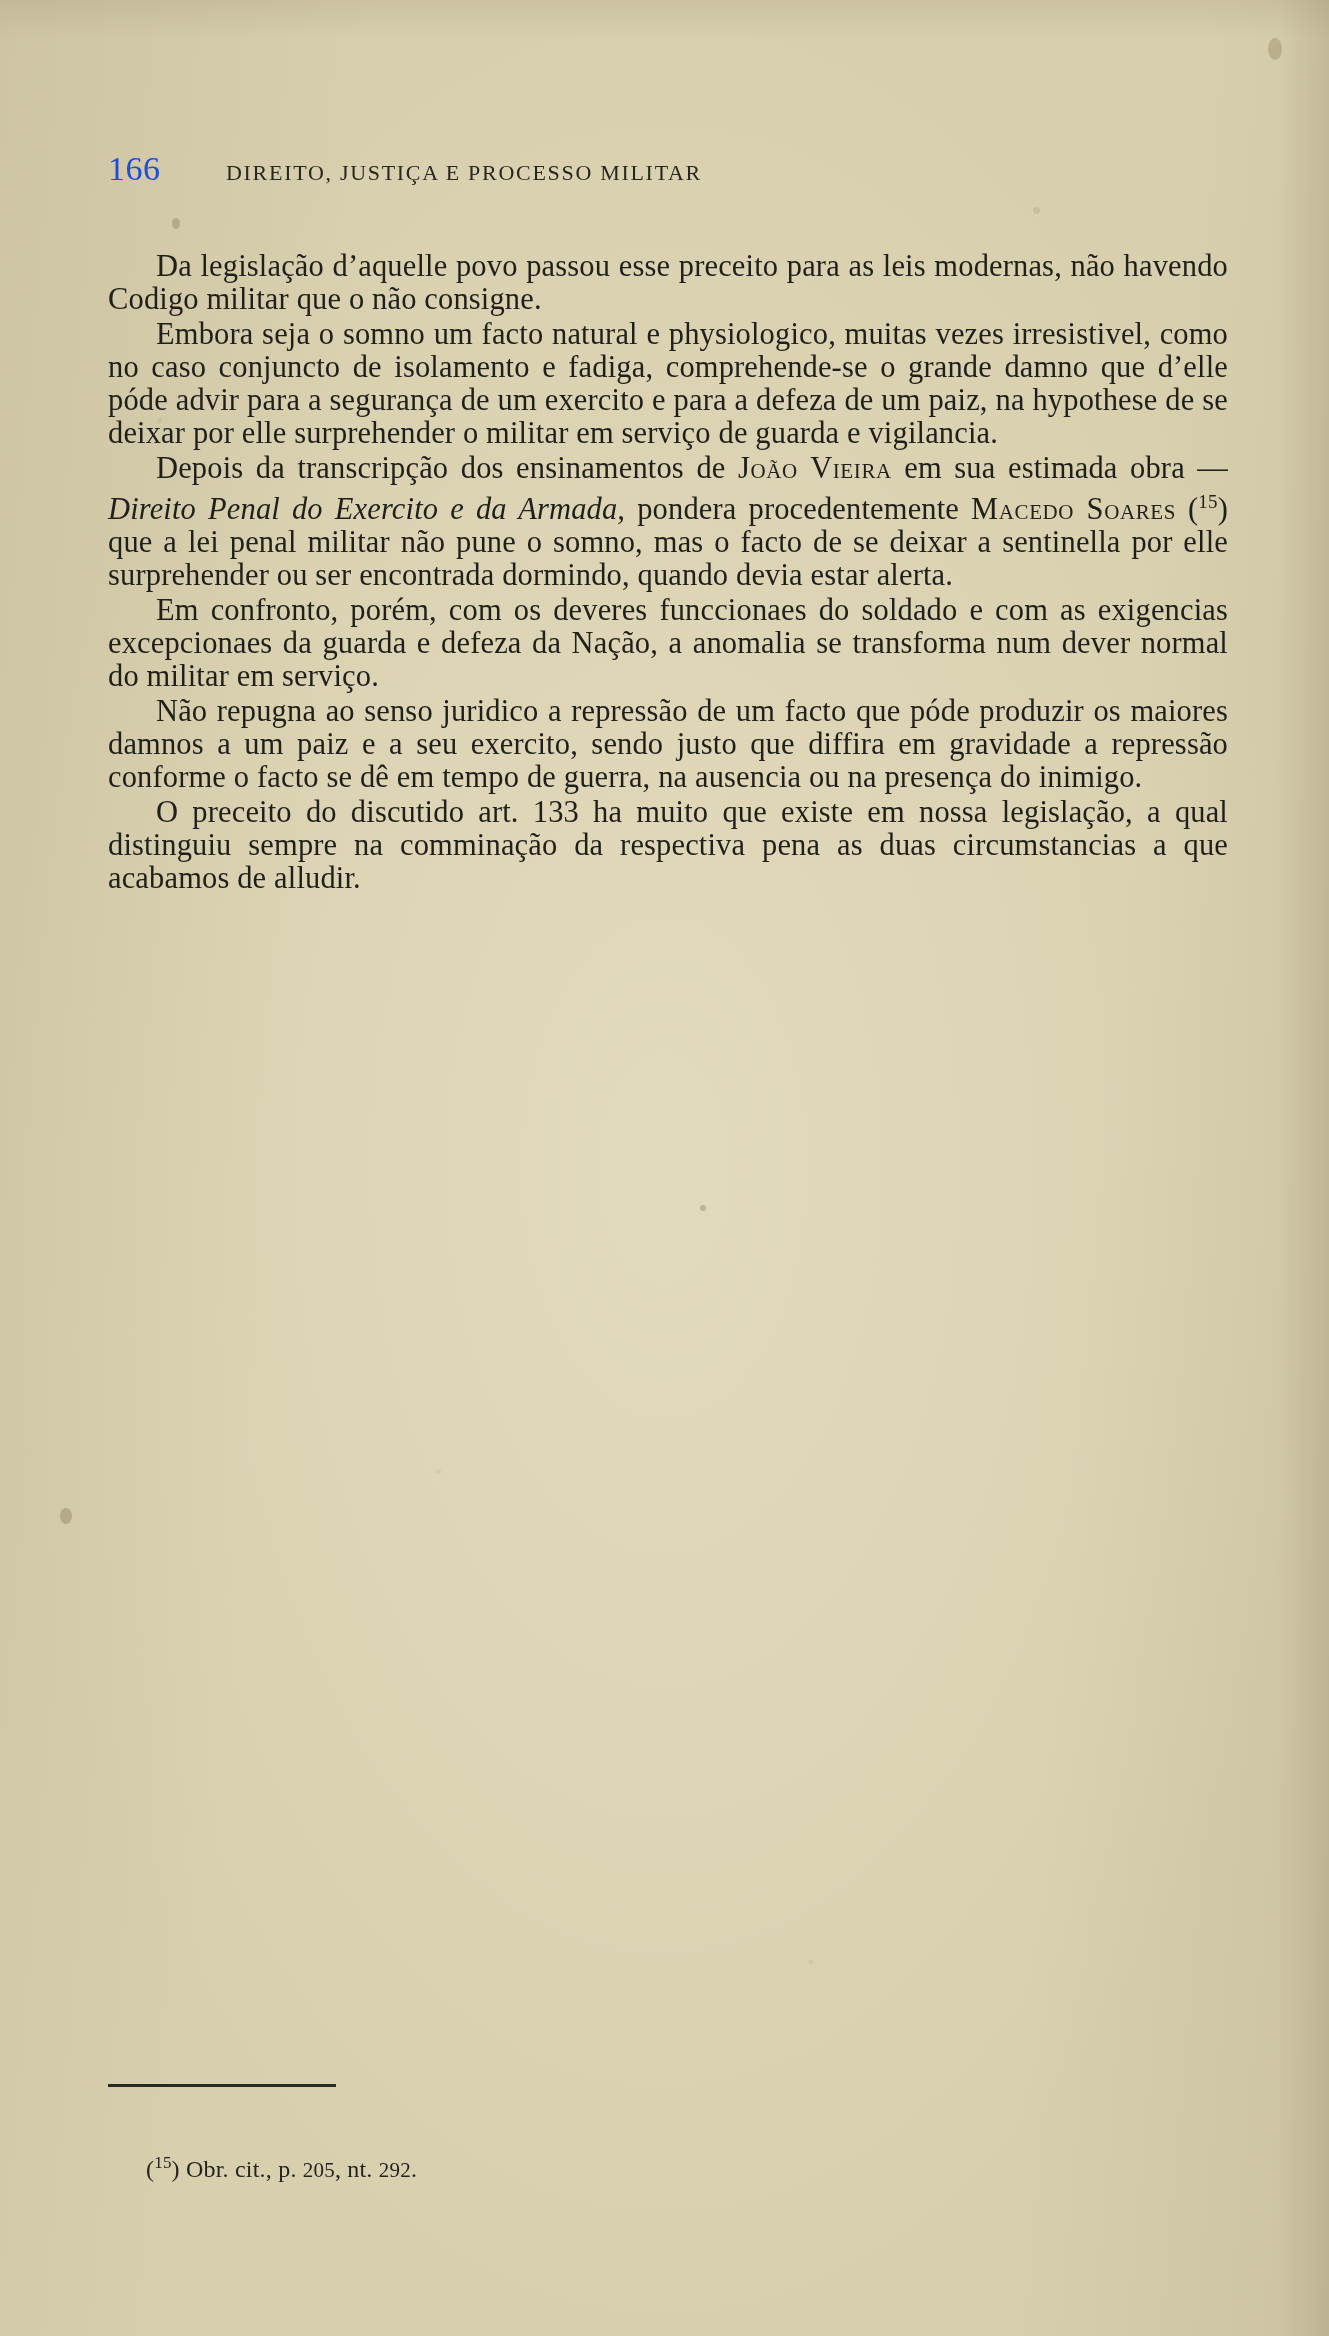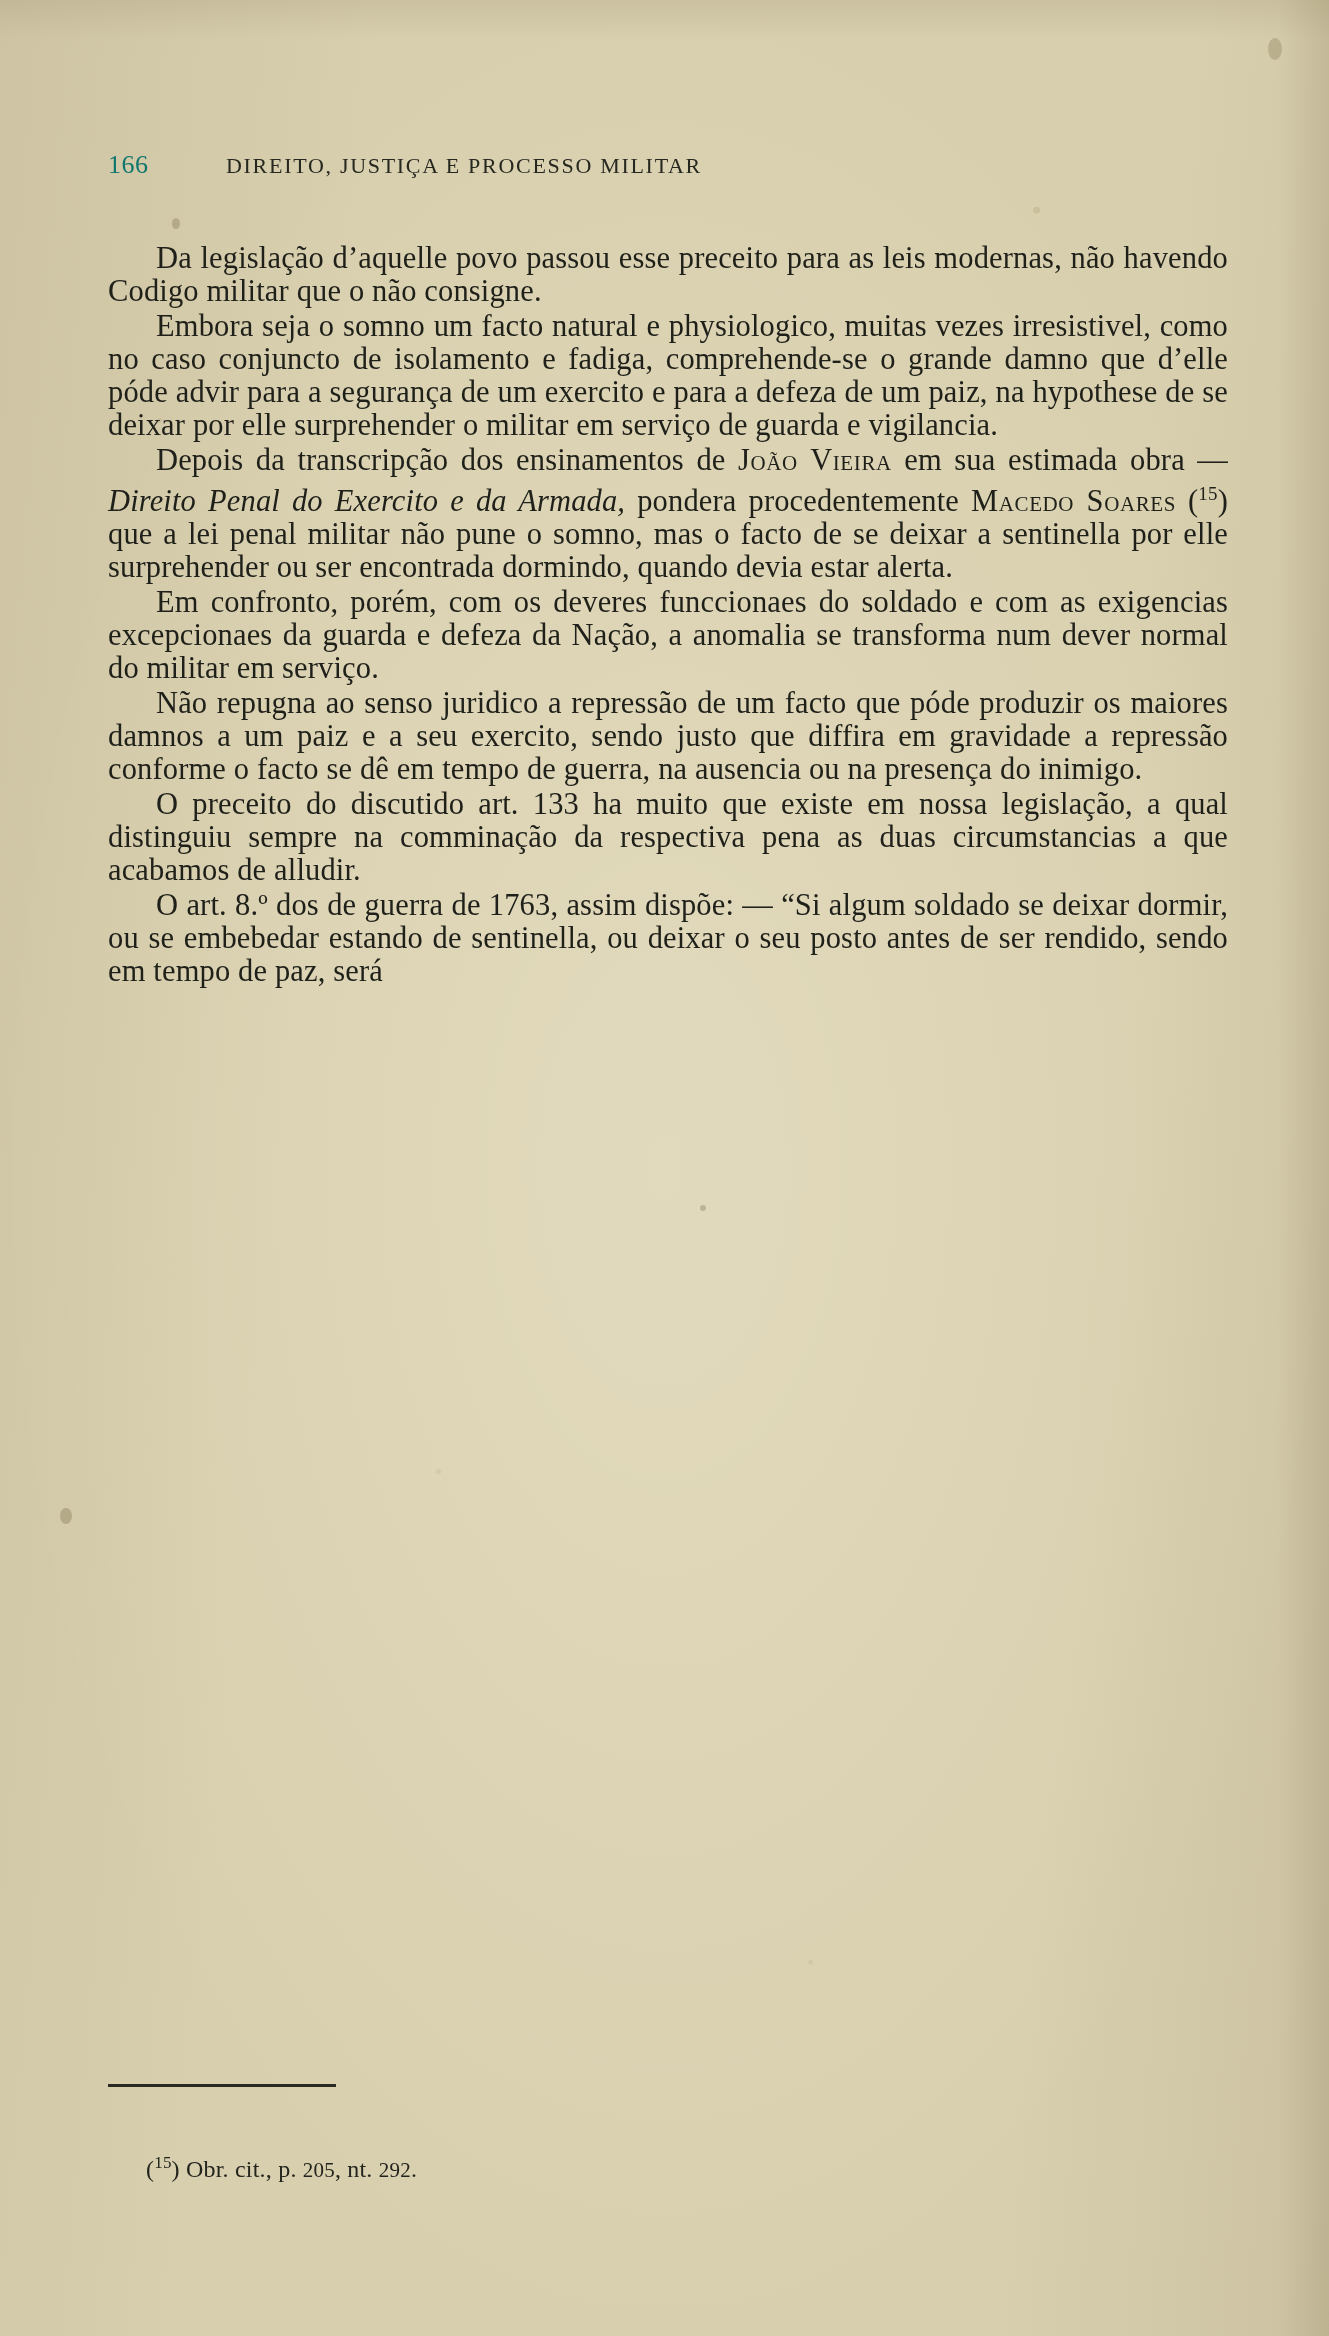--- a/index.html
+++ b/index.html
@@ -41,24 +41,24 @@
     left: 108px;
     top: 150px;
     width: 1120px;
   }
   .running-head {
     display: flex;
     align-items: baseline;
     margin-bottom: 62px;
   }
   .folio {
-    font-size: 26px;
+    font-size: 34px;
     letter-spacing: 0.5px;
     width: 118px;
-    color: #0f766e;
+    color: #1d4ed8;
   }
   .head-title {
     font-size: 22px;
     letter-spacing: 1.7px;
     text-transform: uppercase;
     font-variant: small-caps;
     color: #26271f;
     white-space: nowrap;
   }
   p.body {
@@ -140,21 +140,20 @@
 
     <p class="body"><span>Depois da transcripção dos ensinamentos de </span><span class="sc">João Vieira</span><span> em sua estimada obra — </span><span class="ital">Direito Penal do Exercito e da Armada,</span><span> pondera procedentemente </span><span class="sc">Macedo Soares</span><span> (</span><span class="fnmark">15</span><span>) que a lei penal militar não pune o somno, mas o facto de se deixar a sentinella por elle surprehender ou ser encontrada dormindo, quando devia estar alerta.</span></p>
 
 
     <p class="body">Em confronto, porém, com os deveres funccionaes do soldado e com as exigencias excepcionaes da guarda e defeza da Nação, a anomalia se transforma num dever normal do militar em serviço.</p>
 
     <p class="body">Não repugna ao senso juridico a repressão de um facto que póde produzir os maiores damnos a um paiz e a seu exercito, sendo justo que diffira em gravidade a repressão conforme o facto se dê em tempo de guerra, na ausencia ou na presença do inimigo.</p>
 
     <p class="body">O preceito do discutido art. 133 ha muito que existe em nossa legislação, a qual distinguiu sempre na comminação da respectiva pena as duas circumstancias a que acabamos de alludir.</p>
 
-    <p class="body">O art. 8.º dos de guerra de 1763, assim dispõe: — “Si algum soldado se deixar dormir, ou se embebedar estando de sentinella, ou deixar o seu posto antes de ser rendido, sendo em tempo de paz, será</p>
 
   </div>
 
   <div class="rule"></div>
 
   <div class="footnote"><span>(</span><span class="num">15</span><span>) Obr. cit., p. </span><span class="fn-small">205</span><span>, nt. </span><span class="fn-small">292</span><span>.</span></div>
 
 </div>
 
 </body></html>

